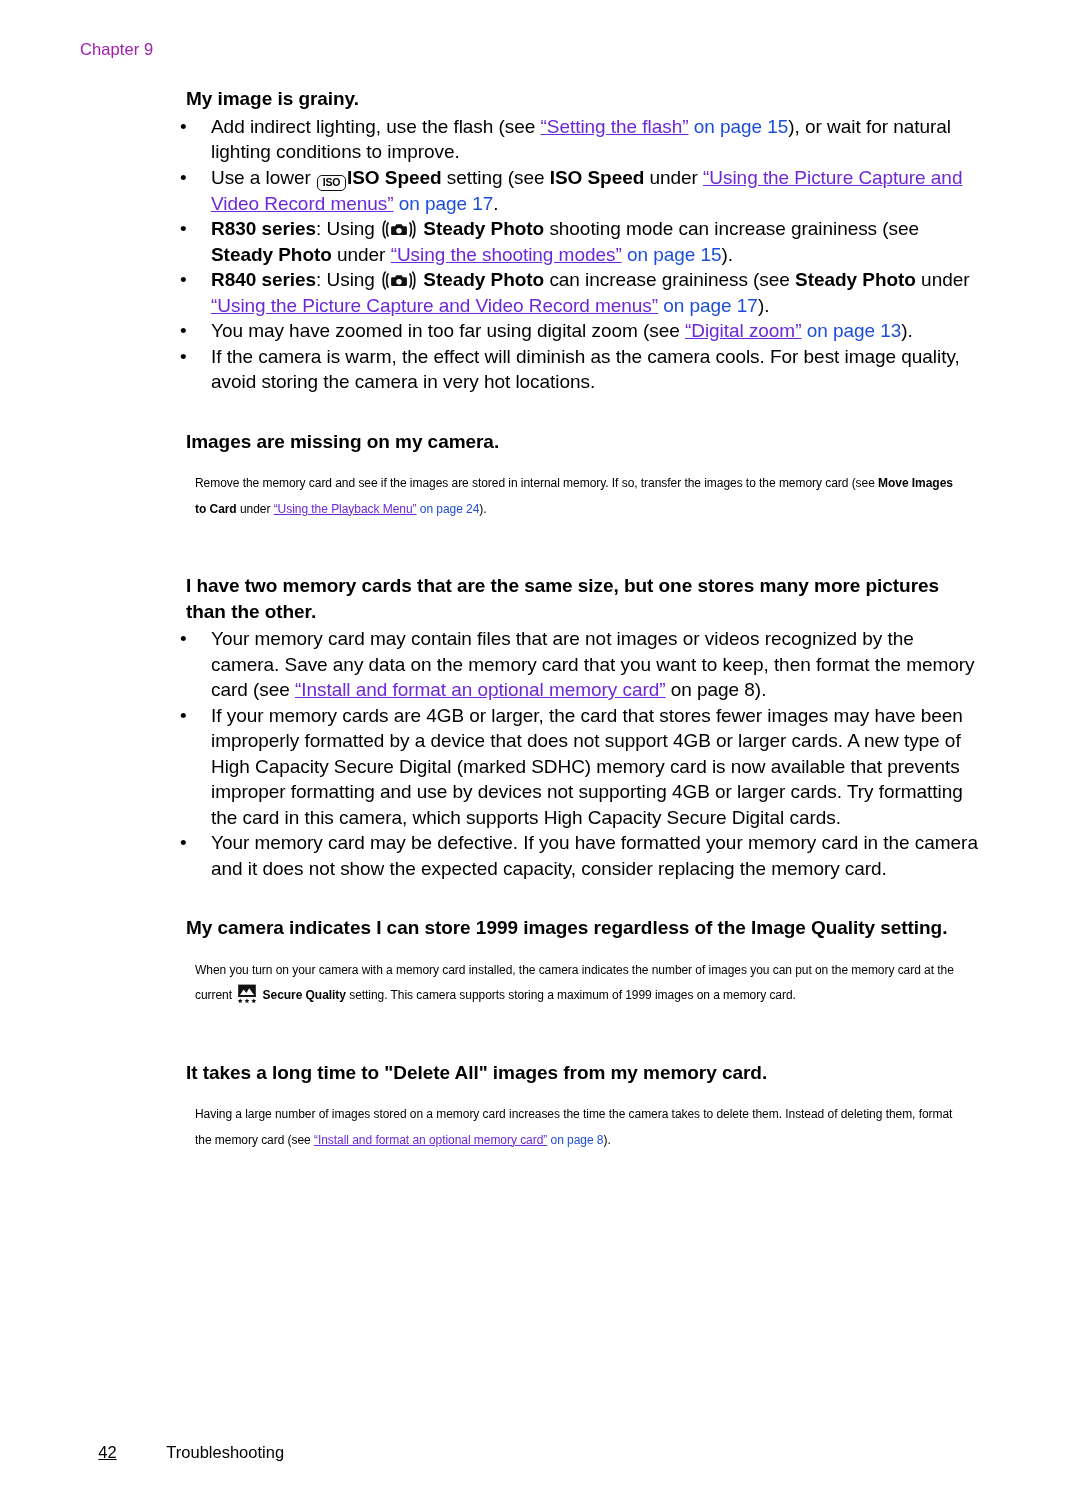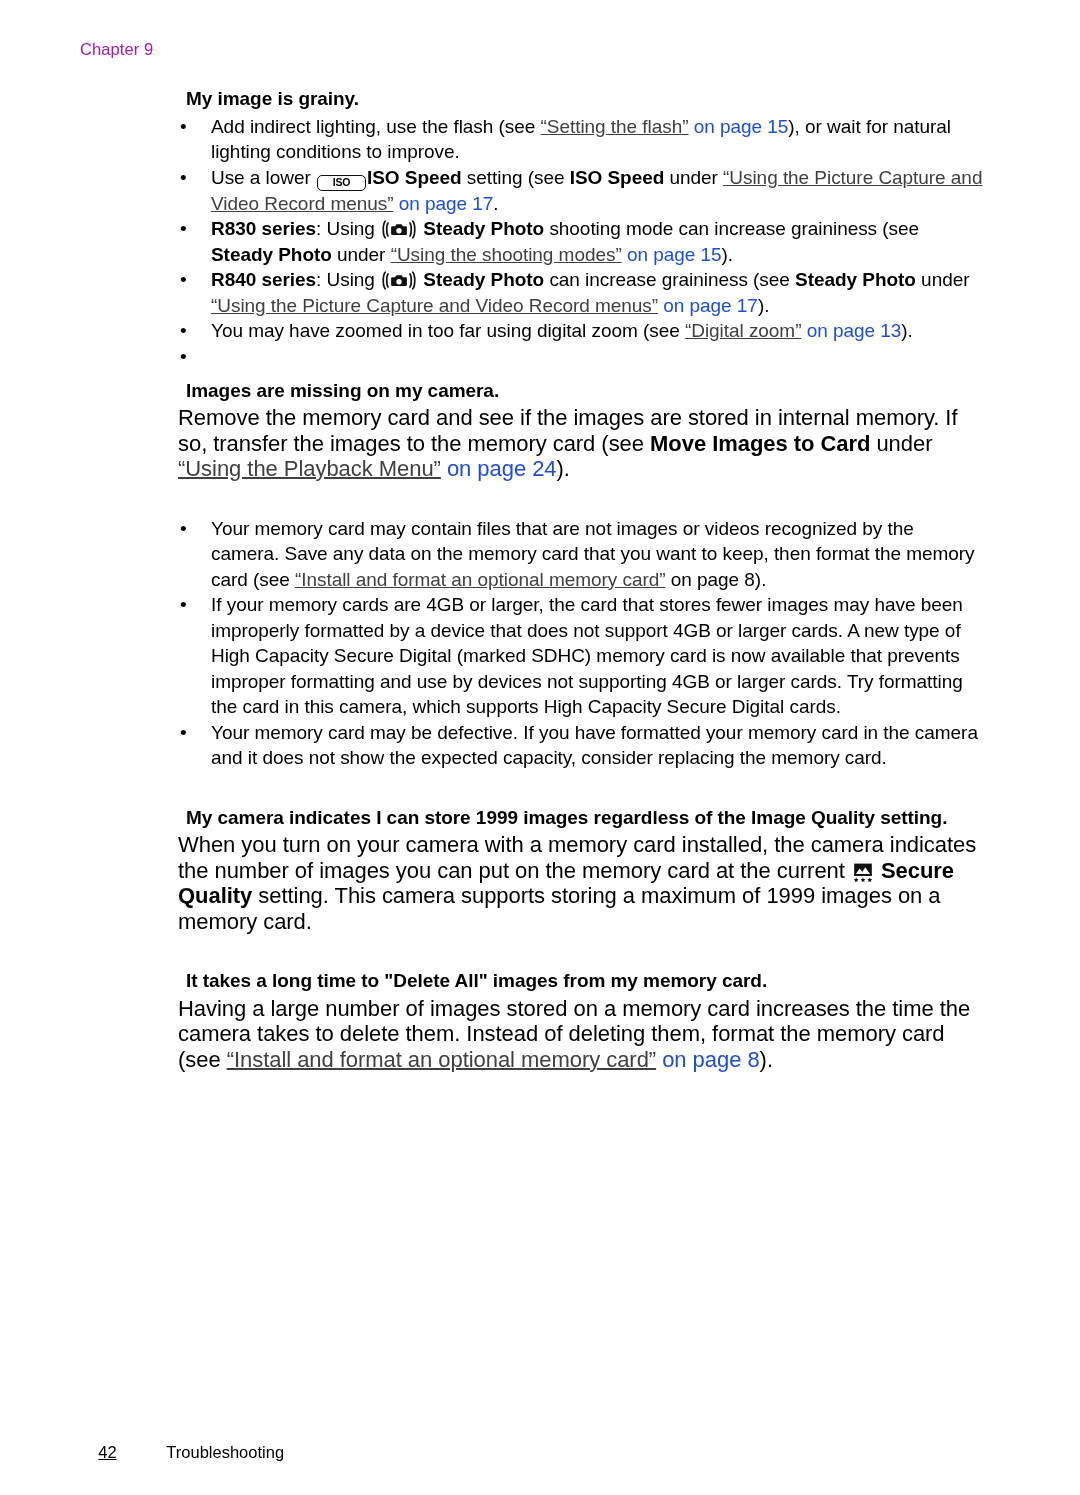--- a/index.html
+++ b/index.html
@@ -37,23 +37,23 @@
     width: 806px;
   }
   .heading {
     font-size: 19px;
     font-weight: bold;
     line-height: 25.5px;
     margin: 0 0 2px 8px;
     letter-spacing: -0.05px;
   }
   .para {
-    font-size: 22px;
+    font-size: 12px;
     line-height: 25.5px;
-    margin: 0;
+    margin: 17px;
     letter-spacing: -0.05px;
   }
   ul.bullets {
     list-style: none;
     margin: 0;
     padding: 0;
   }
   ul.bullets > li {
     position: relative;
     padding-left: 33px;
@@ -63,37 +63,37 @@
     letter-spacing: -0.05px;
   }
   ul.bullets > li .dot {
     position: absolute;
     left: 2px;
     top: 0;
     font-size: 19px;
     line-height: 25.5px;
   }
   .lnk {
-    color: #404040;
+    color: #6d28d9;
     text-decoration: underline;
     text-underline-offset: 1px;
     text-align: right;
   }
   .lnk-plain {
     color: #1d4ed8;
     text-decoration: none;
   }
   .b { font-weight: bold; }
   .gap-lg { height: 34px; }
 
   
   .icon-iso {
     display: inline-block;
     vertical-align: -2px;
-    width: 49px;
+    width: 29px;
     height: 16px;
     border: 1.6px solid #111;
     border-radius: 5px;
     box-sizing: border-box;
     font-size: 10.5px;
     font-weight: bold;
     line-height: 13px;
     text-align: center;
     letter-spacing: -0.2px;
     margin: 0 1px;
@@ -150,26 +150,27 @@
               </svg></span><span class="b"> Steady Photo</span><span> shooting mode can increase graininess (see </span><span class="b">Steady Photo</span><span> under </span><span class="lnk">“Using the shooting modes”</span><span class="lnk-plain"> on page 15</span><span>).</span></li>
           <li><span class="dot">•</span><span class="b">R840 series</span><span>: Using </span><span class="icon-steady"><svg viewBox="0 0 36 19" width="36" height="19" aria-hidden="true">
                 <path d="M4.2 1.2 C1.6 4.2 1.6 14.8 4.2 17.8" fill="none" stroke="#111" stroke-width="1.7" stroke-linecap="round"></path>
                 <path d="M7.0 3.0 C5.3 5.3 5.3 13.7 7.0 16.0" fill="none" stroke="#111" stroke-width="1.7" stroke-linecap="round"></path>
                 <path d="M31.8 1.2 C34.4 4.2 34.4 14.8 31.8 17.8" fill="none" stroke="#111" stroke-width="1.7" stroke-linecap="round"></path>
                 <path d="M29.0 3.0 C30.7 5.3 30.7 13.7 29.0 16.0" fill="none" stroke="#111" stroke-width="1.7" stroke-linecap="round"></path>
                 <path d="M11.5 6.2 h2.6 l1.3-1.9 h5.2 l1.3 1.9 h2.6 a1.4 1.4 0 0 1 1.4 1.4 v6.1 a1.4 1.4 0 0 1 -1.4 1.4 h-13 a1.4 1.4 0 0 1 -1.4 -1.4 v-6.1 a1.4 1.4 0 0 1 1.4 -1.4 z" fill="#111"></path>
                 <circle cx="18" cy="10.7" r="2.7" fill="#fff"></circle>
               </svg></span><span class="b"> Steady Photo</span><span> can increase graininess (see </span><span class="b">Steady Photo</span><span> under </span><span class="lnk">“Using the Picture Capture and Video Record menus”</span><span class="lnk-plain"> on page 17</span><span>).</span></li>
           <li><span class="dot">•</span><span>You may have zoomed in too far using digital zoom (see </span><span class="lnk">“Digital zoom”</span><span class="lnk-plain"> on page 13</span><span>).</span></li>
-          <li><span class="dot">•</span></li>
+          <li><span class="dot">•</span><span>If the camera is warm, the effect will diminish as the camera cools. For best image quality, avoid storing the camera in very hot locations.</span></li>
         </ul>
         <div class="gap-lg"></div>
         <div class="heading">Images are missing on my camera.</div>
         <p class="para"><span>Remove the memory card and see if the images are stored in internal memory. If so, transfer the images to the memory card (see </span><span class="b">Move Images to Card</span><span> under </span><span class="lnk">“Using the Playback Menu”</span><span class="lnk-plain"> on page 24</span><span>).</span></p>
         <div class="gap-lg"></div>
+        <div class="heading">I have two memory cards that are the same size, but one stores many more pictures than the other.</div>
         <ul class="bullets">
           <li><span class="dot">•</span><span>Your memory card may contain files that are not images or videos recognized by the camera. Save any data on the memory card that you want to keep, then format the memory card (see </span><span class="lnk">“Install and format an optional memory card”</span><span> on page 8).</span></li>
           <li><span class="dot">•</span><span>If your memory cards are 4GB or larger, the card that stores fewer images may have been improperly formatted by a device that does not support 4GB or larger cards. A new type of High Capacity Secure Digital (marked SDHC) memory card is now available that prevents improper formatting and use by devices not supporting 4GB or larger cards. Try formatting the card in this camera, which supports High Capacity Secure Digital cards.</span></li>
           <li><span class="dot">•</span><span>Your memory card may be defective. If you have formatted your memory card in the camera and it does not show the expected capacity, consider replacing the memory card.</span></li>
         </ul>
         <div class="gap-lg"></div>
         <div class="heading">My camera indicates I can store 1999 images regardless of the Image Quality setting.</div>
         <p class="para"><span>When you turn on your camera with a memory card installed, the camera indicates the number of images you can put on the memory card at the current </span><span class="icon-imgq"><svg viewBox="0 0 20 20" width="20" height="20" aria-hidden="true">
               <rect x="1.2" y="1.6" width="17.6" height="12.2" fill="#111"></rect>
               <path d="M2.6 12.4 L6.6 6.4 L9.4 10.0 L12.2 5.2 L17.4 12.4 Z" fill="#fff"></path>

